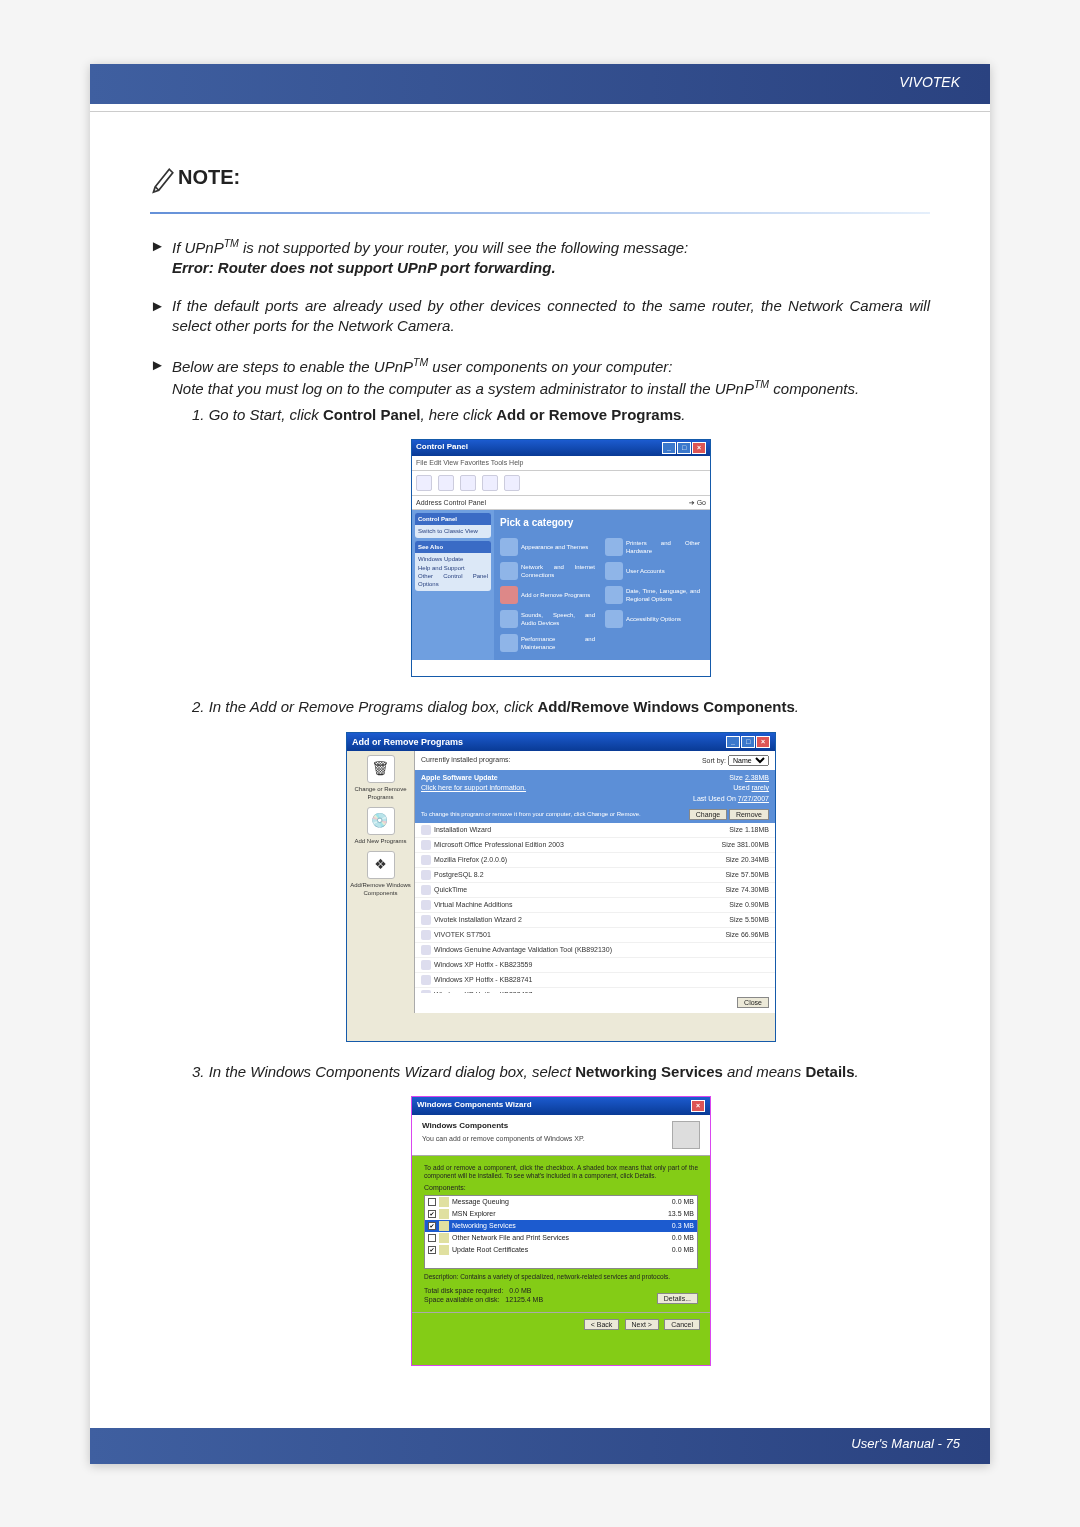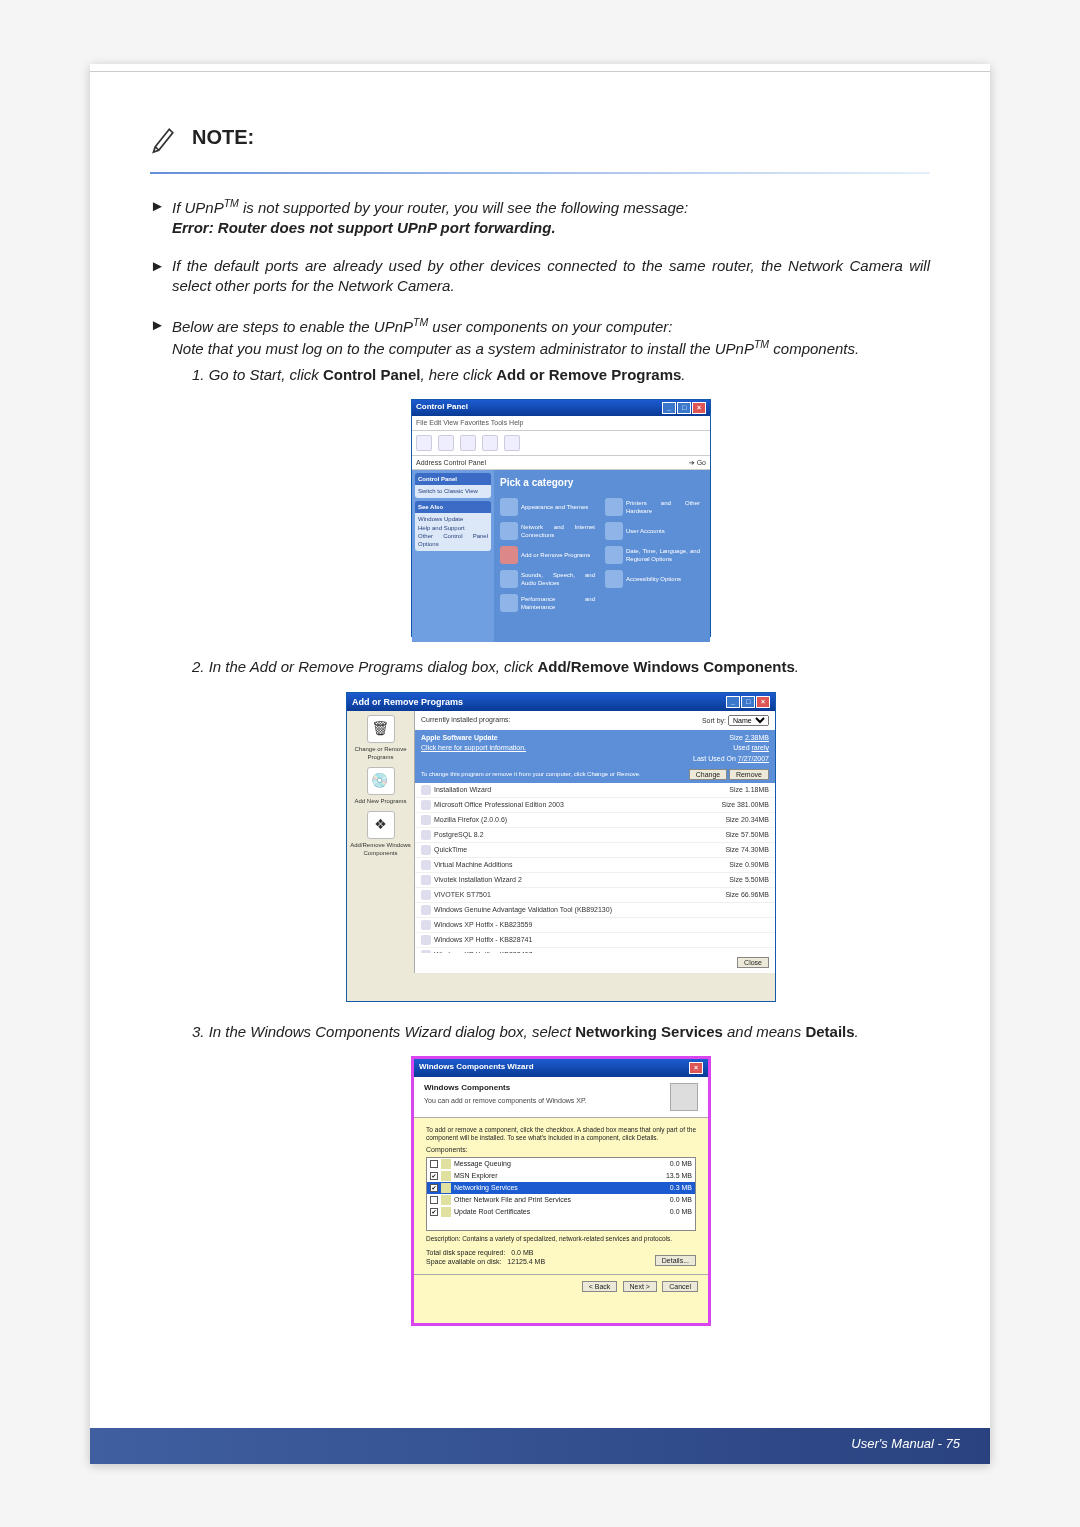--- a/index.html
+++ b/index.html
@@ -34,21 +34,21 @@
   border-bottom: 1px solid #ccc;
 }
 .content {
   padding: 50px 60px 20px 60px;
   font-size: 15px;
   color: #222;
 }
 .note-header {
   display: flex;
   align-items: center;
-  gap: 14px;
+  gap: 0;
   margin-bottom: 18px;
 }
 .note-icon {
   width: 28px;
   height: 32px;
 }
 .note-title {
   font-size: 20px;
   font-weight: bold;
   color: #222;
@@ -157,21 +157,21 @@
 }
 .tb-btn { width: 16px; height: 16px; background: #eef; border: 1px solid #ccd; border-radius: 2px; }
 .cp-addr {
   padding: 2px 4px;
   font-size: 7px;
   color: #333;
   border-bottom: 1px solid #ccc;
   display: flex;
   justify-content: space-between;
 }
-.cp-body { display: flex; height: 172px; }
+.cp-body { display: flex; height: 150px; }
 .cp-side {
   width: 82px;
   background: #6f9fe0;
   padding: 3px;
 }
 .cp-side-panel {
   background: #dce8f7;
   border-radius: 3px;
   padding: 3px;
   margin-bottom: 3px;
@@ -210,21 +210,21 @@
 .arp-sel .left { display: flex; flex-direction: column; gap: 1px; }
 .arp-sel .right { text-align: right; display: flex; flex-direction: column; gap: 1px; }
 .arp-sel-desc { background: #5c8fd7; color: #fff; padding: 3px 6px; font-size: 6px; display: flex; justify-content: space-between; align-items: center; }
 .arp-btn { background: #ece9d8; border: 1px solid #888; padding: 1px 6px; font-size: 7px; color: #222; }
 .arp-list { flex: 1; overflow: hidden; }
 .arp-row { display: flex; justify-content: space-between; padding: 2px 6px; font-size: 7px; color: #333; border-bottom: 1px solid #f0f0f0; }
 .arp-row .name { display: flex; gap: 3px; align-items: center; }
 .arp-row .icon { width: 10px; height: 10px; background: #dde; border-radius: 2px; }
 .arp-footer { text-align: right; padding: 4px 6px; }
 
-.wcw-window { width: 100%; height: 100%; border: 3px solid #d946ef; background: #fef9c3; font-size: 8px; font-style: normal; }
+.wcw-window { width: 100%; height: 100%; border: 1px solid #d946ef; background: #84cc16; font-size: 8px; font-style: normal; }
 .wcw-title { background: linear-gradient(180deg, #1c5bcf, #093a95); color: #fff; padding: 3px 5px; display: flex; justify-content: space-between; font-weight: bold; }
 .wcw-head { background: #fff; padding: 6px 10px; display: flex; justify-content: space-between; align-items: flex-start; border-bottom: 1px solid #aaa; }
 .wcw-head-txt h5 { font-size: 8px; font-weight: bold; }
 .wcw-head-txt p { font-size: 7px; color: #444; margin-top: 2px; }
 .wcw-head-icon { width: 28px; height: 28px; background: #ddd; border: 1px solid #aaa; }
 .wcw-body { padding: 8px 12px; }
 .wcw-body p { font-size: 6.5px; color: #222; margin-bottom: 4px; line-height: 1.2; }
 .wcw-label { font-size: 7px; margin-bottom: 2px; }
 .wcw-listbox { border: 1px solid #888; background: #fff; height: 74px; overflow: hidden; }
 .wcw-litem { display: flex; align-items: center; padding: 1px 3px; font-size: 7px; gap: 3px; }
@@ -234,20 +234,23 @@
 .wcw-litem .sz { margin-left: auto; }
 .wcw-desc { font-size: 6.5px; color: #222; margin-top: 4px; }
 .wcw-disk { font-size: 7px; margin-top: 4px; display: flex; justify-content: space-between; align-items: flex-end; }
 .wcw-btns { border-top: 1px solid #aaa; padding: 6px 10px; text-align: right; }
 .wcw-btns .arp-btn { margin-left: 3px; }
 </style>
 </head>
 <body>
 
 <div class="page">
+  <div class="header-bar">
+    <span>VIVOTEK</span>
+  </div>
   <div class="top-accent"></div>
 
   <div class="content">
     <div class="note-header">
       <svg class="note-icon" viewBox="0 0 32 36">
         <path d="M6 28 L22 8 L26 12 L10 32 L4 34 Z" fill="none" stroke="#333" stroke-width="2"></path>
         <path d="M6 28 L10 32" stroke="#333" stroke-width="2"></path>
       </svg>
       <span class="note-title">NOTE:</span>
     </div>

